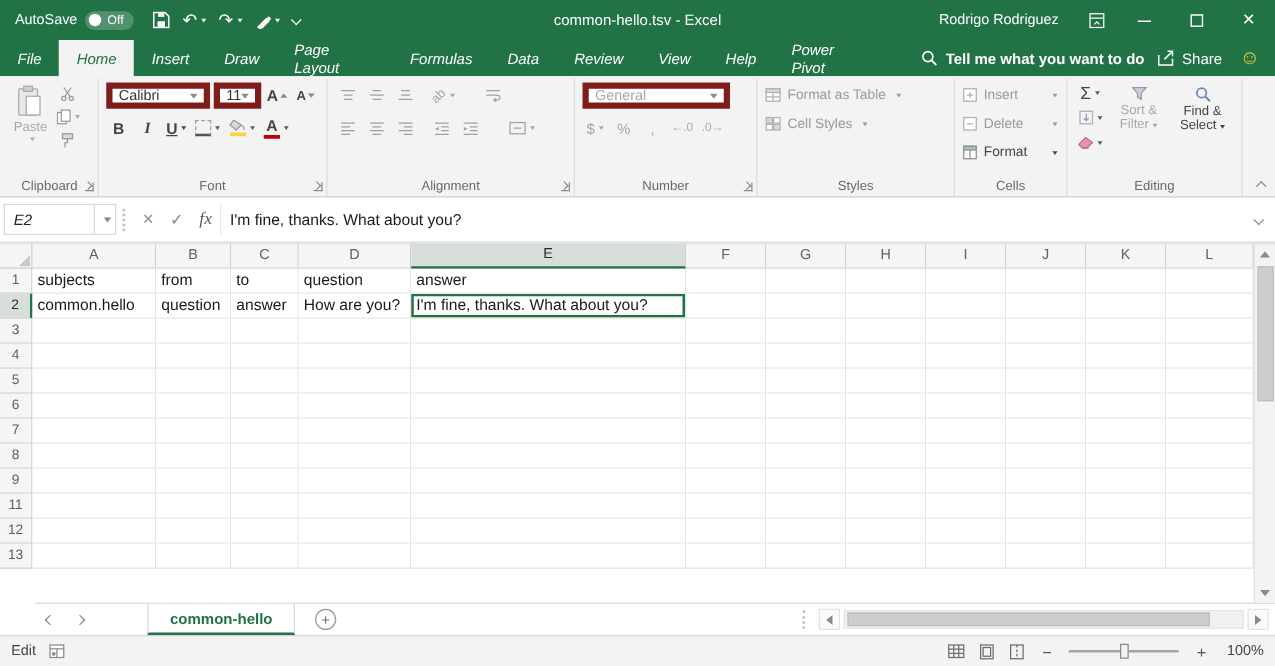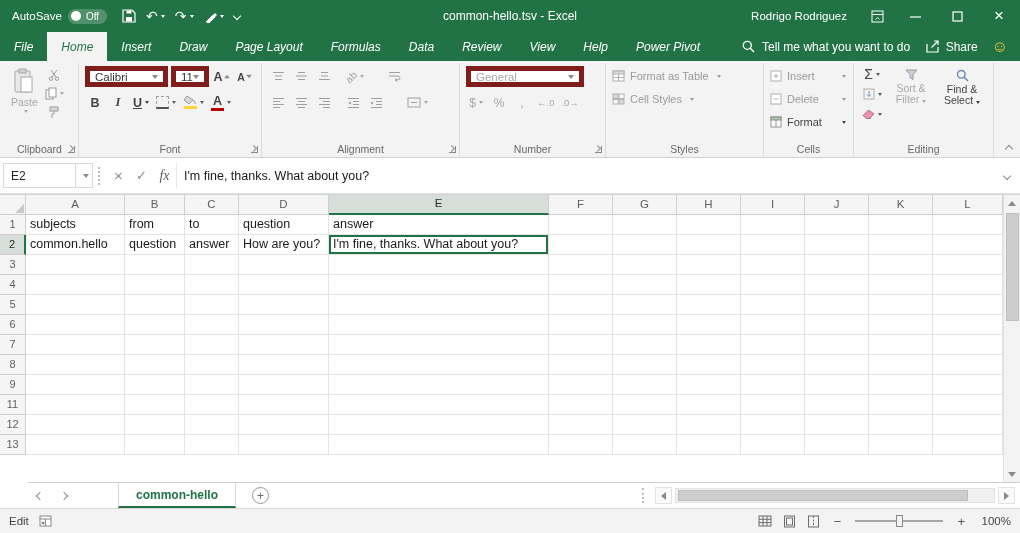--- a/index.html
+++ b/index.html
@@ -25,21 +25,21 @@
   .tb-user { font-size: 11.5px; margin-right: 14px; }
   .tb-icon { padding: 0 10px; display: flex; align-items: center; height: 100%; }
   .winbtn { width: 42px; height: 100%; display: flex; align-items: center; justify-content: center;
     font-size: 15px; color: #fff; }
 
   
   .tabrow { height: 29px; background: #217346; display: flex; align-items: stretch; color: #fff;
     flex: 0 0 auto; font-size: 12px; }
   .tab { padding: 0 14px; display: flex; align-items: center; font-style: italic; }
   .tab.active { background: #f3f3f3; color: #217346; }
-  .tellme { display: flex; align-items: center; gap: 7px; margin-left: 28px; white-space: nowrap; }
+  .tellme { display: flex; align-items: center; gap: 7px; margin-left: 28px; white-space: nowrap; font-weight: bold; }
   .share { display: flex; align-items: center; gap: 6px; margin-left: auto; padding: 0 10px; }
   .smiley { display: flex; align-items: center; padding: 0 12px 0 4px; color: #fdc83d; font-size: 16px; }
 
   
   .ribbon { height: 97px; background: #f3f3f3; border-bottom: 1px solid #d2d2d2; display: flex;
     flex: 0 0 auto; position: relative; padding: 2px 0 0 1px; }
   .group { position: relative; border-right: 1px solid #dcdcdc; padding: 3px 6px 17px 6px;
     display: flex; flex-direction: column; gap: 3px; }
   .group-label { position: absolute; bottom: 2px; left: 0; right: 0; text-align: center;
     font-size: 10.5px; color: #696969; }
@@ -71,21 +71,21 @@
     display: inline-block; }
   .chev.up { transform: rotate(-135deg); }
   .chev.left { transform: rotate(135deg); }
   .chev.right { transform: rotate(-45deg); }
   .chev.down { transform: rotate(45deg); }
 
   
   .fbar { height: 36px; display: flex; align-items: center; background: #fff; padding: 5px 3px;
     border-bottom: 1px solid #e1e1e1; flex: 0 0 auto; }
   .namebox { width: 72px; height: 25px; border: 1px solid #d9d9d9; border-right: none; display: flex;
-    align-items: center; padding: 0 7px; font-size: 12px; color: #222; }
+    align-items: center; padding: 0 7px; font-size: 12px; color: #222; font-style: italic; }
   .namebox-dd { width: 18px; height: 25px; border: 1px solid #d9d9d9; display: flex; align-items: center;
     justify-content: center; color: #8a8a8a; }
   .vdots { width: 4px; height: 18px; border-left: 2px dotted #c0c0c0; margin: 0 5px; }
   .fbtn { width: 23px; height: 25px; display: flex; align-items: center; justify-content: center;
     color: #8d8d8d; font-size: 13px; }
   .fx { font-style: italic; font-family: "Liberation Serif", serif; color: #5c5c5c; font-size: 14px; }
   .finput { flex: 1; height: 25px; display: flex; align-items: center; padding: 0 7px;
     font-size: 12.5px; color: #1a1a1a; border-left: 1px solid #e8e8e8; white-space: nowrap; overflow: hidden; }
   .fexpand { width: 20px; display: flex; align-items: center; justify-content: center; }
 

